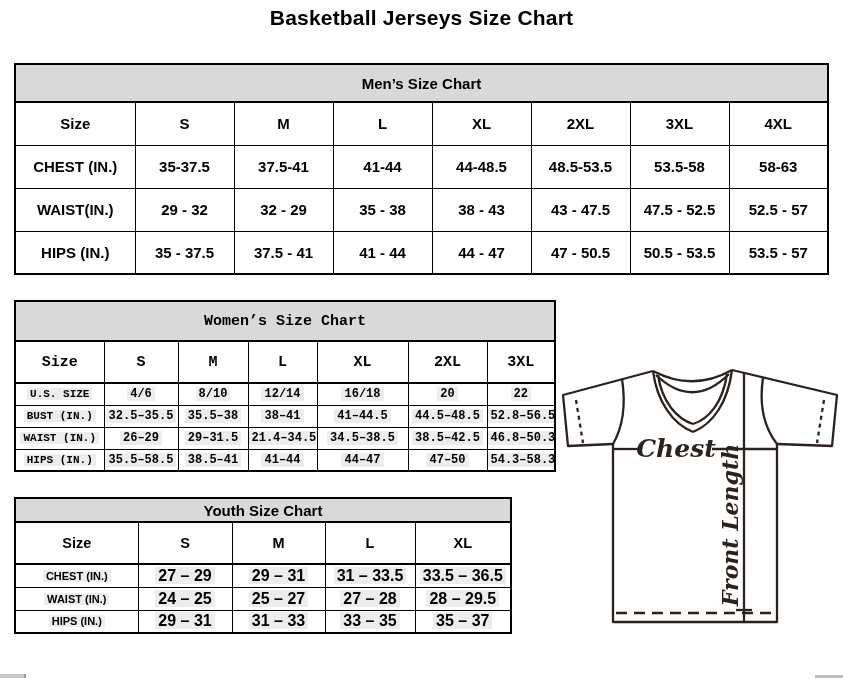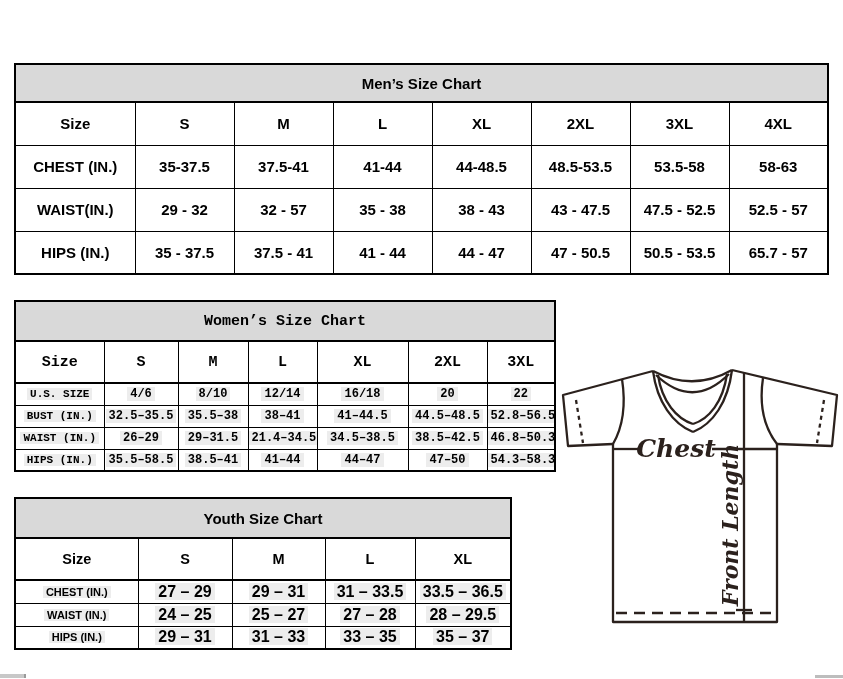--- a/index.html
+++ b/index.html
@@ -25,40 +25,41 @@
   .womens table{width:540px;}
   .womens tr.band{height:40px;}
   .womens tr.hdr{height:42px;}
   .womens tr.hdr td{font-size:15px;border-bottom:2px solid #000;}
   .womens tr.row{height:22px;}
   .womens tr.row td{font-size:12px;border-width:1.2px;}
   .womens tr.row td.lbl{font-size:11px;}
   
   .youth{left:14px;top:497px;}
   .youth table{width:496px;}
-  .youth tr.band{height:40px;}
+  .youth tr.band{height:24px;}
   .youth tr.hdr{height:42px;}
   .youth tr.hdr td{font-size:14.5px;border-bottom:2px solid #000;}
   .youth tr.row{height:23px;}
   .youth tr.row td{font-size:16px;border-width:1.2px;}
   .youth tr.row td.lbl{font-size:11px;}
   .hl{background:#ededed;padding:0 3px;}
   
   .diagram{position:absolute;left:560px;top:362px;width:280px;height:292px;}
   .diagram svg{display:block;}
   
   .sb{position:absolute;}
   .sb-left{left:0;top:674px;width:24px;height:4px;background:#c8c8c8;border-right:2px solid #9a9a9a;}
   .sb-right{left:815px;top:675px;width:28px;height:3px;background:#bdbdbd;}
 </style>
 </head>
 <body>
 
 <div class="page">
 
+  <h1 class="title">Basketball Jerseys Size Chart</h1>
 
   <div class="tblwrap mens">
     <table>
       <colgroup>
           <col class="c0">
           <col>
           <col>
           <col>
           <col>
           <col>
@@ -85,36 +86,36 @@
         <td>37.5-41</td>
         <td>41-44</td>
         <td>44-48.5</td>
         <td>48.5-53.5</td>
         <td>53.5-58</td>
         <td>58-63</td>
       </tr>
       <tr class="row">
         <td class="lbl">WAIST(IN.)</td>
         <td>29 - 32</td>
-        <td>32 - 57</td>
+        <td>32 - 29</td>
         <td>35 - 38</td>
         <td>38 - 43</td>
         <td>43 - 47.5</td>
         <td>47.5 - 52.5</td>
         <td>52.5 - 57</td>
       </tr>
       <tr class="row">
         <td class="lbl">HIPS (IN.)</td>
         <td>35 - 37.5</td>
         <td>37.5 - 41</td>
         <td>41 - 44</td>
         <td>44 - 47</td>
         <td>47 - 50.5</td>
         <td>50.5 - 53.5</td>
-        <td>65.7 - 57</td>
+        <td>53.5 - 57</td>
       </tr>
     </tbody>
       </table>
   </div>
 
   <div class="tblwrap womens">
     <table>
       <colgroup>
         <col style="width:89px">
           <col style="width:74px">

